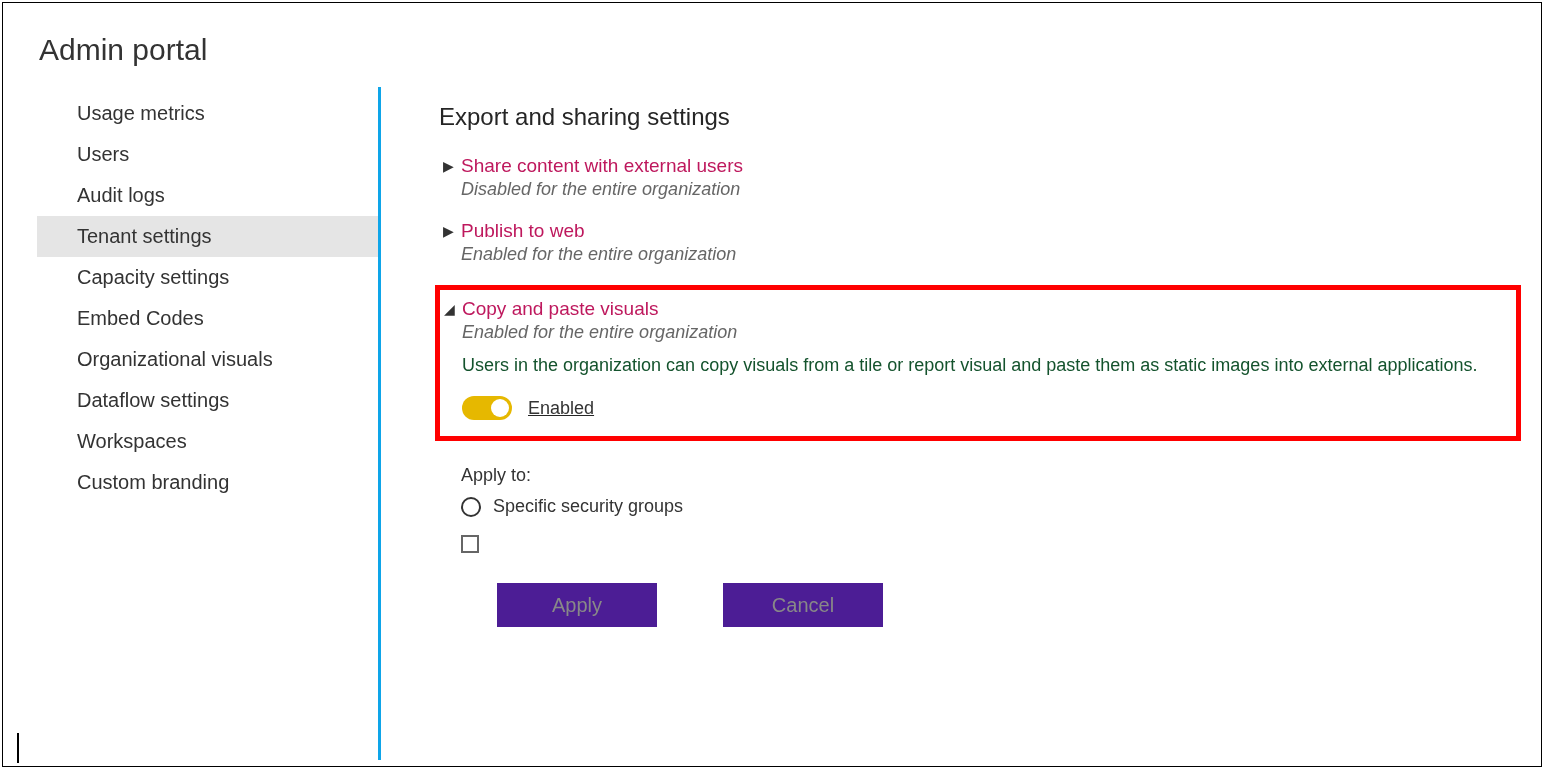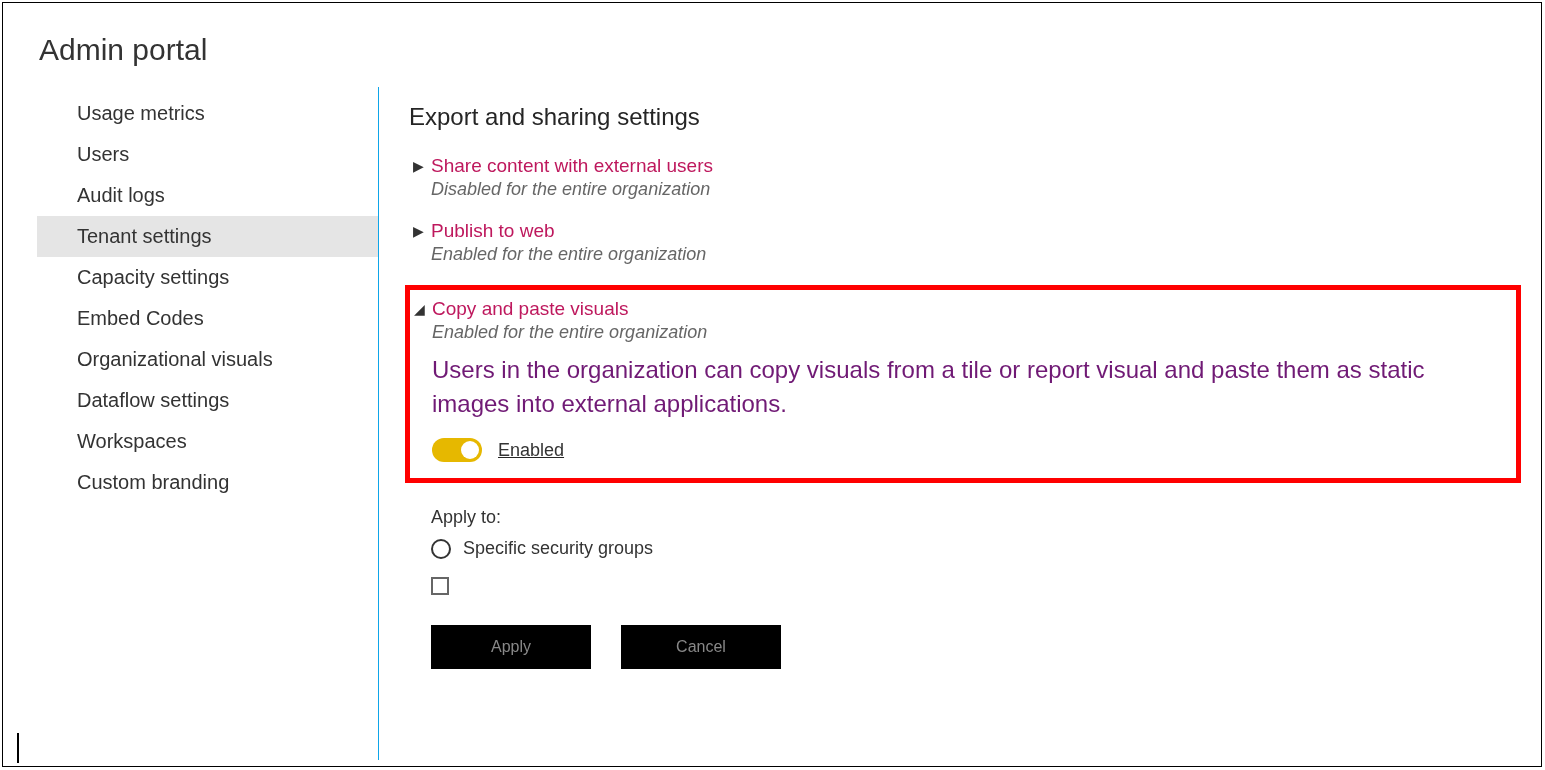--- a/index.html
+++ b/index.html
@@ -38,22 +38,22 @@
     font-size: 20px;
     color: #333;
     padding: 9px 0 9px 40px;
     cursor: pointer;
   }
   .sidebar-item.active {
     background: #e5e5e5;
   }
   .main {
     flex: 1;
-    border-left: 1px solid #0ea5e9;
-    padding-left: 30px;
+    border-left: 3px solid #0ea5e9;
+    padding-left: 58px;
     padding-top: 16px;
     padding-right: 20px;
     position: relative;
   }
   .section-title {
     font-size: 24px;
     font-weight: 400;
     color: #252525;
     margin-bottom: 24px;
   }
@@ -76,22 +76,22 @@
     color: #be185d;
   }
   .setting-status {
     font-size: 18px;
     font-style: italic;
     color: #666;
     margin-left: 18px;
     margin-top: 2px;
   }
   .setting-desc {
-    font-size: 24px;
-    color: #701a75;
+    font-size: 18px;
+    color: #14532d;
     margin-left: 18px;
     margin-top: 10px;
     line-height: 1.4;
   }
   .toggle-row {
     display: flex;
     align-items: center;
     margin-left: 18px;
     margin-top: 18px;
     text-decoration: underline;
@@ -167,28 +167,29 @@
   }
   .button-row {
     display: flex;
     gap: 30px;
     margin-left: 22px;
     margin-top: 30px;
   }
   .btn {
     width: 160px;
     height: 44px;
-    background: #000000;
+    background: #4c1d95;
     color: #888;
-    font-size: 16px;
+    font-size: 20px;
     border: none;
     display: flex;
     align-items: center;
     justify-content: center;
     cursor: pointer;
+    margin-left: 36px;
   }
   .text-cursor {
     position: absolute;
     left: 14px;
     bottom: 3px;
     width: 2px;
     height: 30px;
     background: #000;
   }
 </style>

